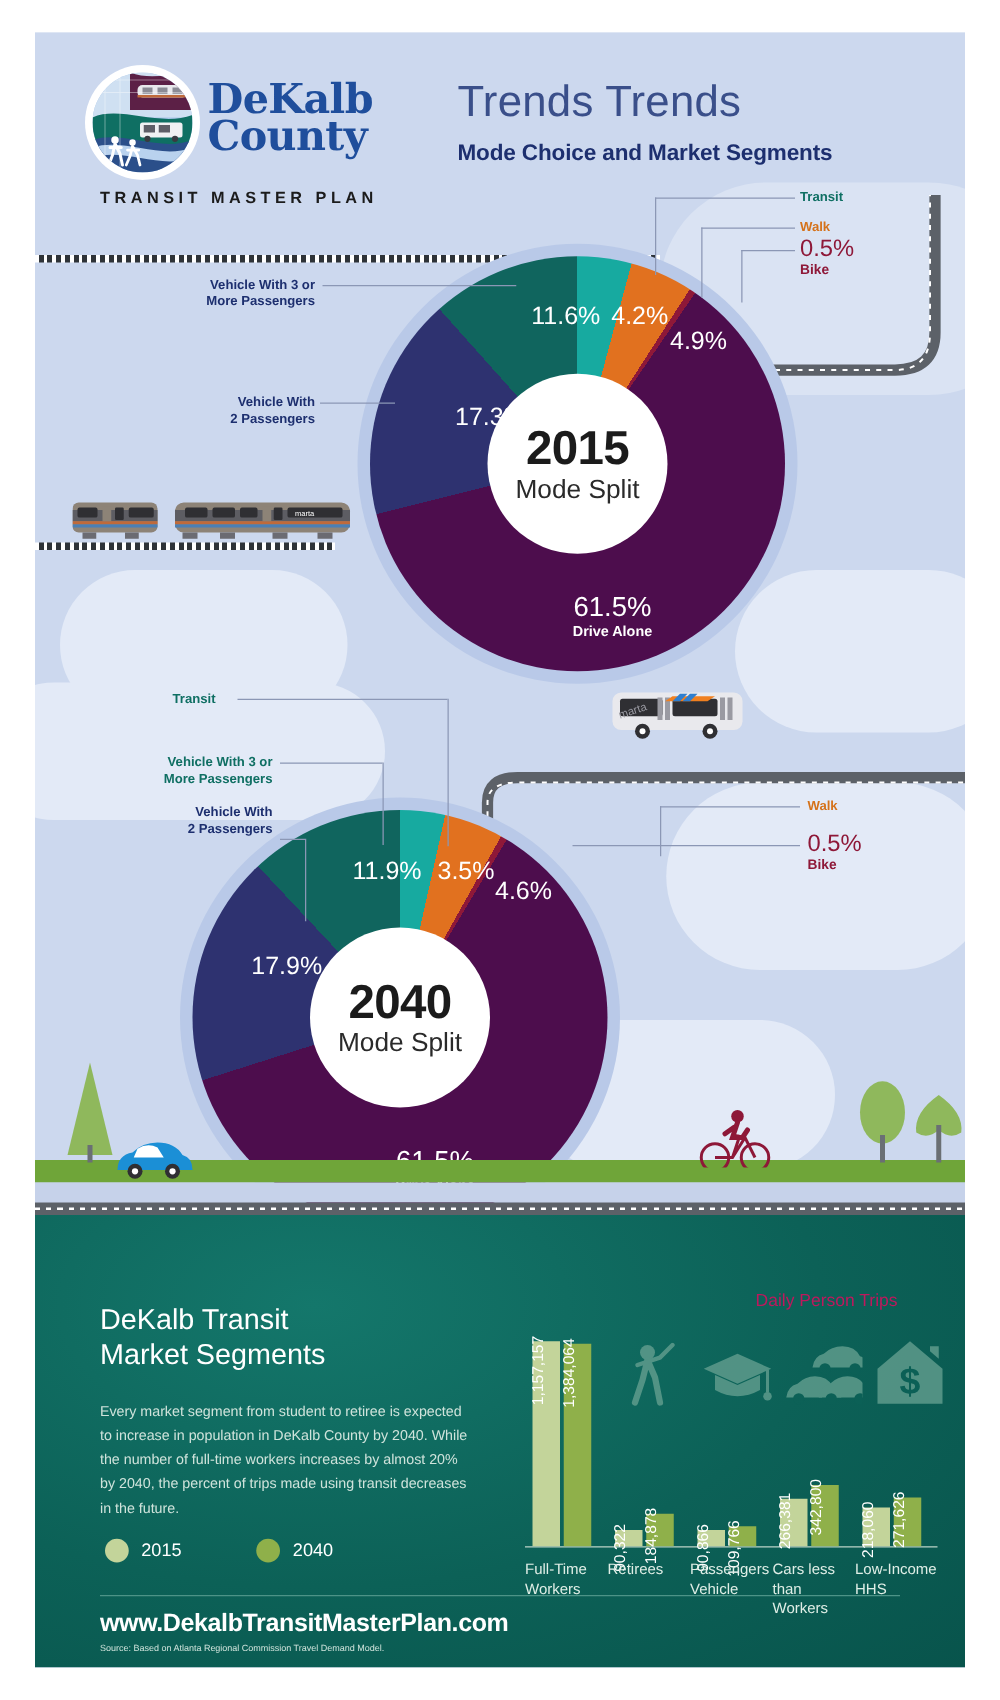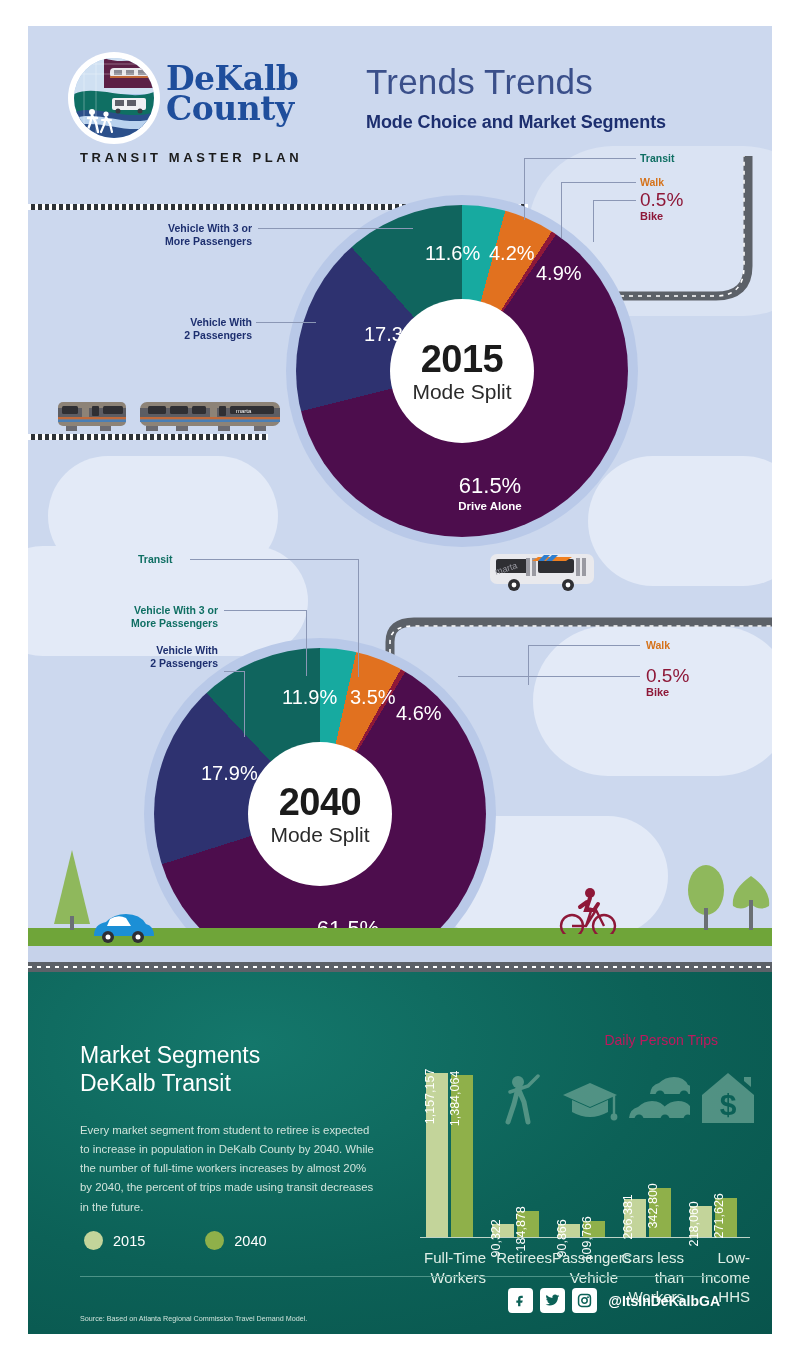--- a/index.html
+++ b/index.html
@@ -85,21 +85,21 @@
   .bchart { position:absolute; left:392px; top:1012px; width:330px; height:200px; }
   .baxis { position:absolute; left:0; bottom:0; width:100%; height:1.5px; background:#bcd3c7; }
   .bgroup { position:absolute; bottom:1.5px; display:flex; align-items:flex-end; gap:3px; }
   .bar { width:22px; position:relative; }
   .bar .valbox { position:absolute; bottom:100%; left:0; width:22px; height:0; }
   .bar .vtxt { position:absolute; bottom:4px; left:11px; writing-mode:vertical-rl;
     transform:rotate(180deg); color:#ffffff; font-size:12.5px; white-space:nowrap;
     transform-origin:left bottom; }
   .blabels { position:absolute; left:392px; top:1222px; width:330px;
     display:flex; }
-  .blab { text-align:right; color:#dfeee6; font-size:15px; line-height:1.3; }
+  .blab { text-align:left; color:#dfeee6; font-size:12px; line-height:1.3; }
   .seg-icon { position:absolute; opacity:0.85; }
 
   
   .footer-rule { position:absolute; left:52px; right:52px; top:1250px; height:1px; background:#4d9387; }
   .site { position:absolute; left:52px; top:1262px; color:#ffffff; font-size:20px; font-weight:bold; letter-spacing:-0.3px; }
   .source { position:absolute; left:52px; top:1288px; color:#cfe3db; font-size:7.2px; }
   .social { position:absolute; right:52px; top:1262px; display:flex; align-items:center; gap:7px; }
   .sicon { width:25px; height:25px; background:#ffffff; border-radius:4px;
     display:flex; align-items:center; justify-content:center; color:#0c6157; }
   .handle { color:#ffffff; font-size:14px; margin-left:4px; font-weight:bold; }
@@ -351,22 +351,22 @@
     <rect x="18" y="44" width="4" height="22" fill="#6a6f74"></rect>
   </svg>
   <svg style="position:absolute;left:700px;top:848px;" width="46" height="58">
     <path d="M23 2 q20 14 18 30 q-9 6 -18 -2 q-9 8 -18 2 q-2 -16 18 -30z" fill="#8fb85c"></path>
     <rect x="21" y="26" width="4" height="30" fill="#6a6f74"></rect>
   </svg>
 
   <div class="green"></div>
 
   <div class="seg-title">
+    <div>DeKalb Transit</div>
     <div>Market Segments</div>
-    <div>DeKalb Transit</div>
   </div>
   <div class="seg-body">Every market segment from student to retiree is expected to increase in population in DeKalb County by 2040. While the number of full-time workers increases by almost 20% by 2040, the percent of trips made using transit decreases in the future.</div>
 
   <div class="legend">
     <span class="dot" style="background:#c3d49a;"></span>
     <span class="lab">2015</span>
     <span class="gap"></span>
     <span class="dot" style="background:#8fb04a;"></span>
     <span class="lab">2040</span>
   </div>
@@ -487,35 +487,16 @@
       <div>Cars less</div>
       <div>than Workers</div>
     </div>
     <div class="blab" style="width:66px;">
       <div>Low-Income</div>
       <div>HHS</div>
     </div>
   </div>
 
   <div class="footer-rule"></div>
+  <div class="site">www.DekalbTransitMasterPlan.com</div>
   <div class="source">Source: Based on Atlanta Regional Commission Travel Demand Model.</div>
-  <div class="social">
-    <span class="sicon">
-      <svg width="14" height="14" viewBox="0 0 24 24">
-          <path fill="#0c6157" d="M15 3h-3a5 5 0 0 0-5 5v3H4v4h3v6h4v-6h3l1-4h-4V8a1 1 0 0 1 1-1h3z"></path>
-        </svg>
-    </span>
-    <span class="sicon">
-      <svg width="15" height="15" viewBox="0 0 24 24">
-          <path fill="#0c6157" d="M23 4.6a9 9 0 0 1-2.6.7 4.5 4.5 0 0 0 2-2.5 9 9 0 0 1-2.9 1.1 4.5 4.5 0 0 0-7.7 4.1A12.8 12.8 0 0 1 2.5 3.3a4.5 4.5 0 0 0 1.4 6 4.4 4.4 0 0 1-2-.6 4.5 4.5 0 0 0 3.6 4.4 4.5 4.5 0 0 1-2 .1 4.5 4.5 0 0 0 4.2 3.1A9 9 0 0 1 1 18.1a12.7 12.7 0 0 0 6.9 2c8.3 0 12.8-6.9 12.8-12.8v-.6A9 9 0 0 0 23 4.6z"></path>
-        </svg>
-    </span>
-    <span class="sicon">
-      <svg width="15" height="15" viewBox="0 0 24 24">
-        <rect x="2.5" y="2.5" width="19" height="19" rx="5" fill="none" stroke="#0c6157" stroke-width="2.4"></rect>
-        <circle cx="12" cy="12" r="4.3" fill="none" stroke="#0c6157" stroke-width="2.4"></circle>
-        <circle cx="17.6" cy="6.6" r="1.5" fill="#0c6157"></circle>
-      </svg>
-    </span>
-    <span class="handle">@ItsInDeKalbGA</span>
-  </div>
 
 </div>
 
 </body></html>

